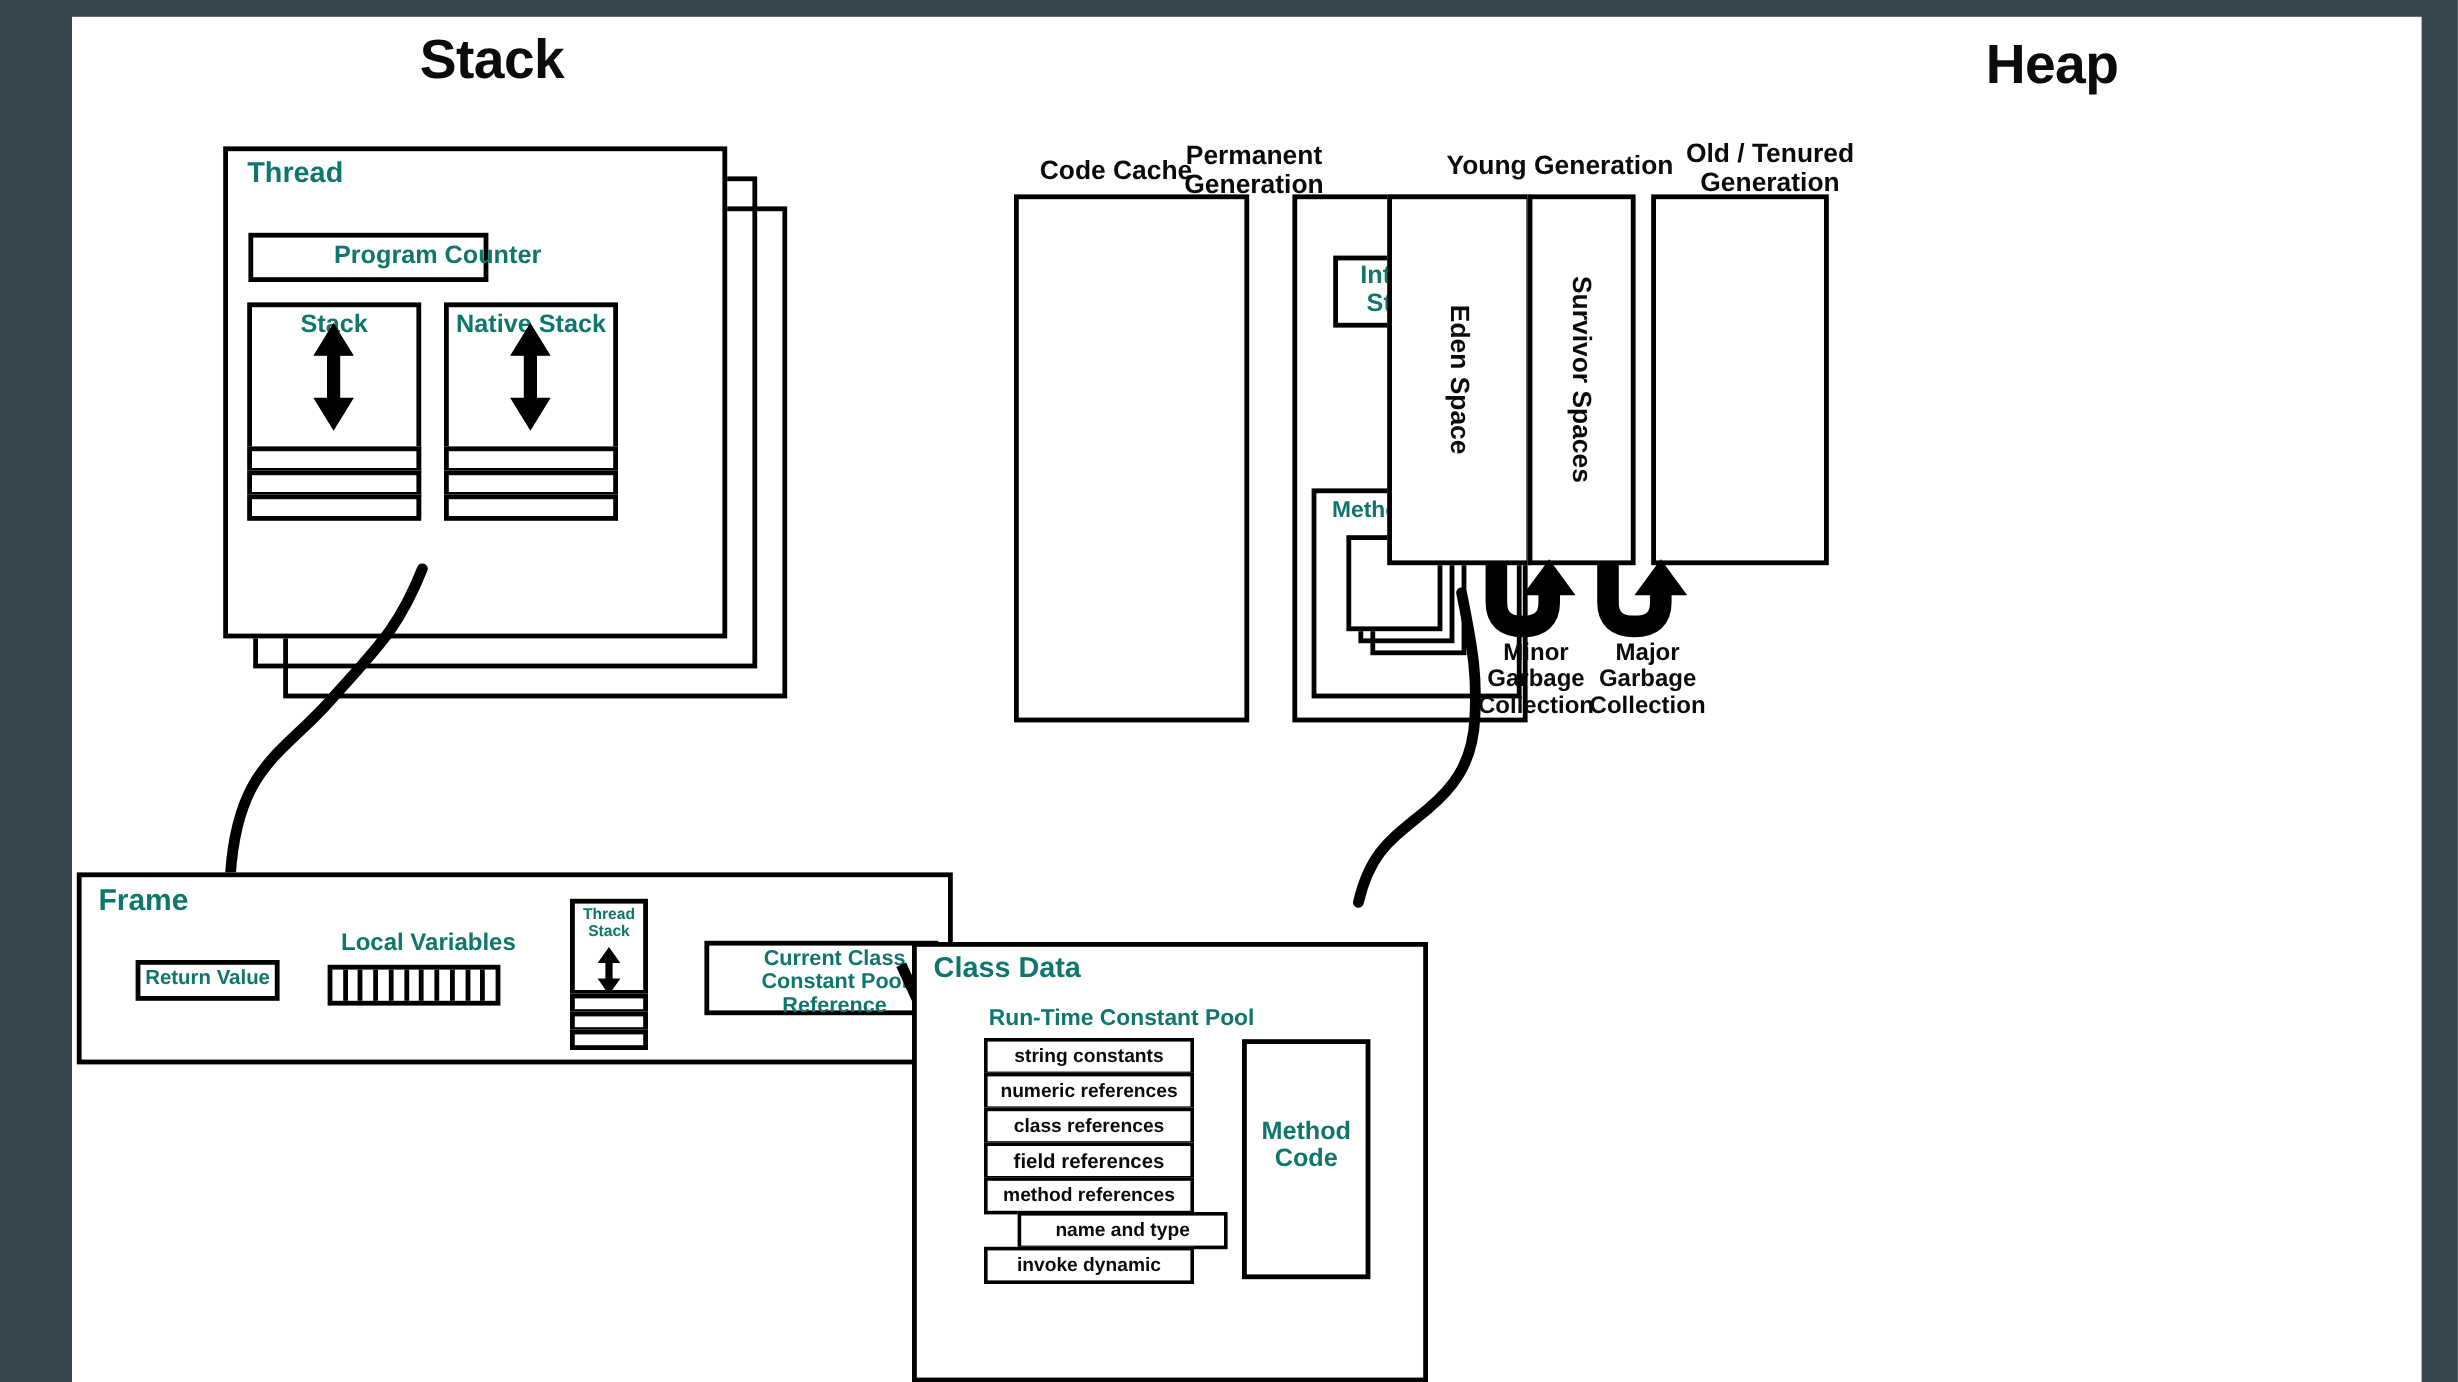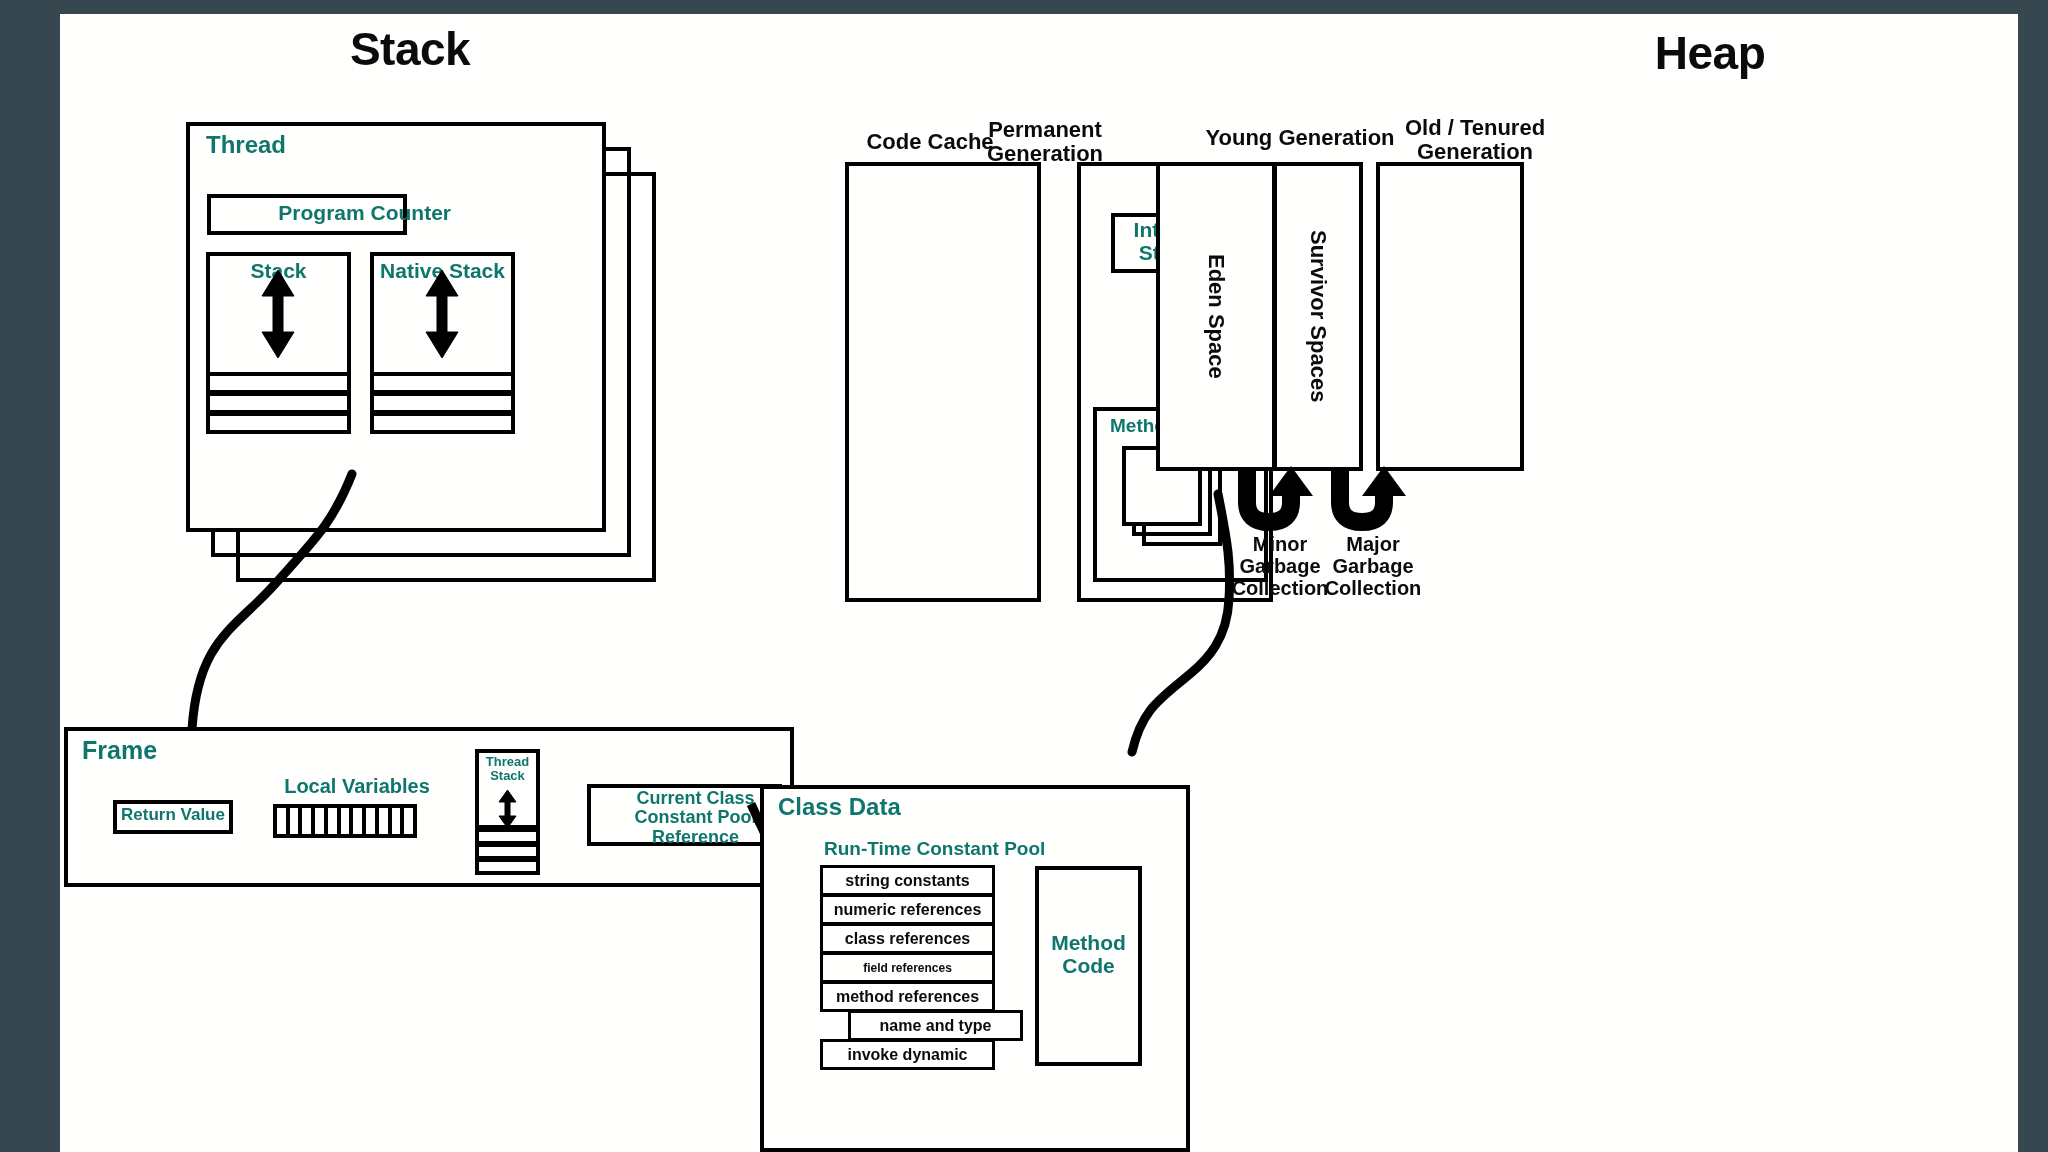--- a/index.html
+++ b/index.html
@@ -232,21 +232,21 @@
   </svg>
 
   <div class="box" style="left:700px; top:771px; width:430px; height:367px;"></div>
   <div class="lbl" style="left:718px; top:780px; font-size:24px;">Class Data</div>
 
   <div class="lbl" style="left:764px; top:825px; font-size:19px;">Run-Time Constant Pool</div>
 
   <div class="cp-row" style="left:760px; top:851px; width:175px; height:31px; font-size:16px;">string constants</div>
   <div class="cp-row" style="left:760px; top:880px; width:175px; height:31px; font-size:16px;">numeric references</div>
   <div class="cp-row" style="left:760px; top:909px; width:175px; height:31px; font-size:16px;">class references</div>
-  <div class="cp-row" style="left:760px; top:938px; width:175px; height:31px; font-size:12px;">field references</div>
+  <div class="cp-row" style="left:760px; top:938px; width:175px; height:31px; font-size:17px;">field references</div>
   <div class="cp-row" style="left:760px; top:967px; width:175px; height:31px; font-size:16px;">method references</div>
   <div class="cp-row" style="left:760px; top:996px; width:175px; height:31px; font-size:16px;margin-left:28px;">name and type</div>
   <div class="cp-row" style="left:760px; top:1025px; width:175px; height:31px; font-size:16px;">invoke dynamic</div>
 
   <div class="box" style="left:975px; top:852px; width:107px; height:200px;"></div>
   <div class="lbl" style="left:975px; top:918px; width:107px; text-align:center; font-size:21px;">Method
 Code</div>
 
   <div class="caption" style="left:1100px; top:112px; width:280px; font-size:22px;">Young Generation</div>
   <div class="caption" style="left:1290px; top:102px; width:250px; font-size:22px;">Old / Tenured

